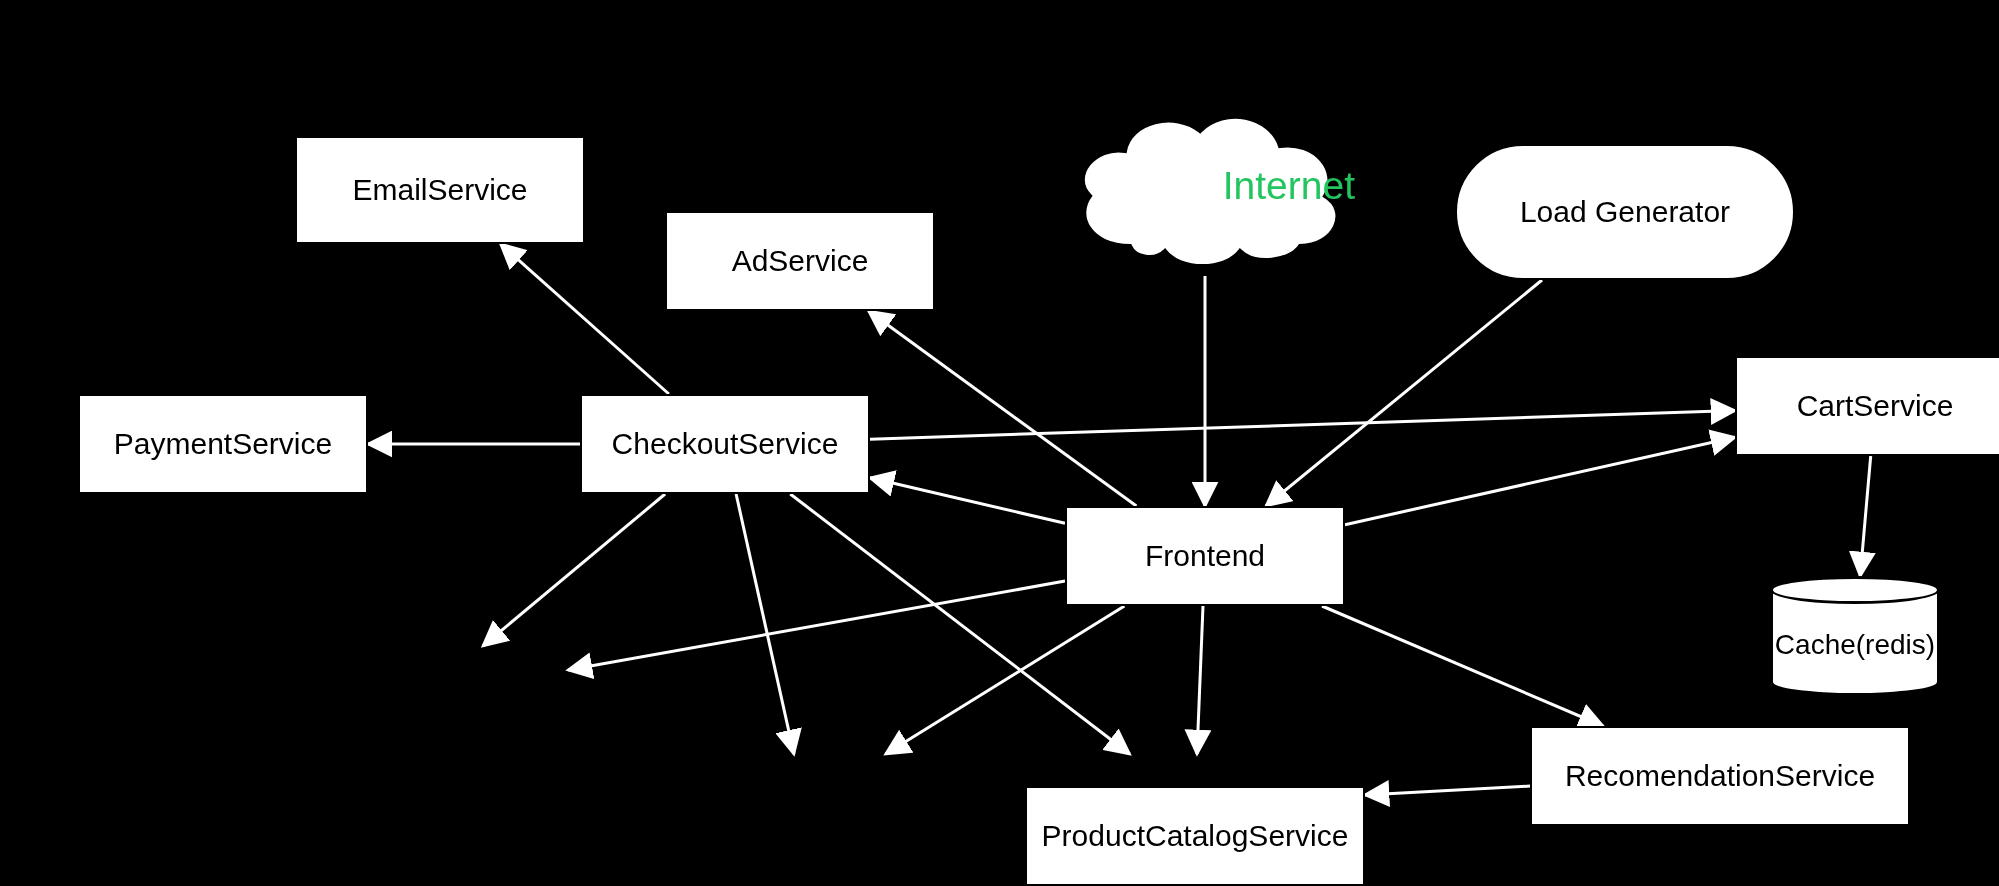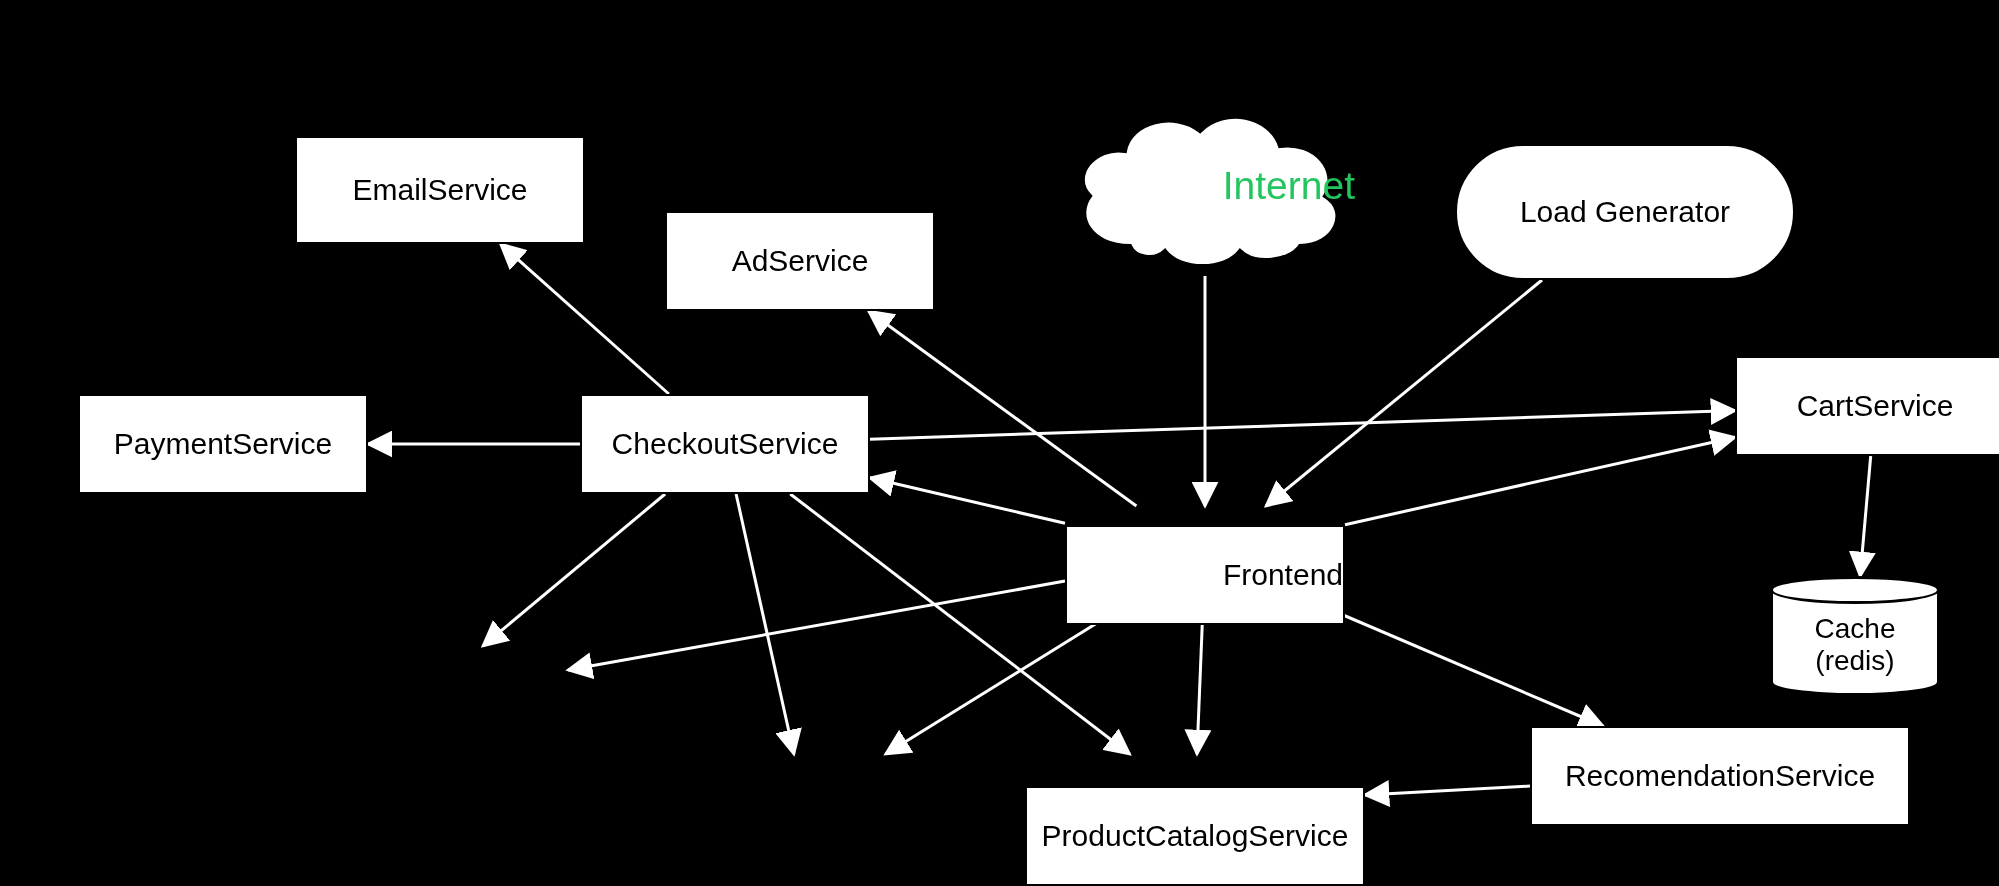--- a/index.html
+++ b/index.html
@@ -95,21 +95,21 @@
     background: #ffffff;
     border: 3px solid #000;
     border-radius: 50%;
     box-sizing: border-box;
     z-index: 0;
   }
   .cyl-label {
     position: absolute;
     left: 0; right: 0; top: 28px; bottom: 10px;
     display: flex;
-    flex-direction: column;
+    flex-direction: row;
     align-items: center;
     justify-content: center;
     font-size: 28px;
     color: #000;
     z-index: 3;
     line-height: 1.15;
   }
 </style>
 </head>
 <body>
@@ -178,21 +178,21 @@
   </div>
 
   <div class="node rect" style="left:78px; top:378px; width:290px; height:100px;">
     <span>PaymentService</span>
   </div>
 
   <div class="node rect" style="left:1735px; top:340px; width:280px; height:100px;">
     <span>CartService</span>
   </div>
 
-  <div class="node rect" style="left:1065px; top:509px; width:280px; height:100px;justify-content:flex-end;">
+  <div class="node rect" style="left:1065px; top:490px; width:280px; height:100px;">
     <span>Frontend</span>
   </div>
 
 
 
   <div class="node rect" style="left:1025px; top:770px; width:340px; height:100px;">
     <span>ProductCatalogService</span>
   </div>
 
   <div class="node rect" style="left:1530px; top:710px; width:380px; height:100px;">

